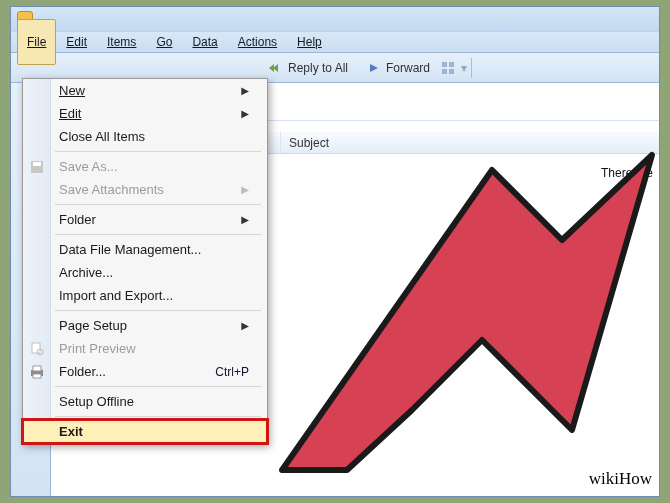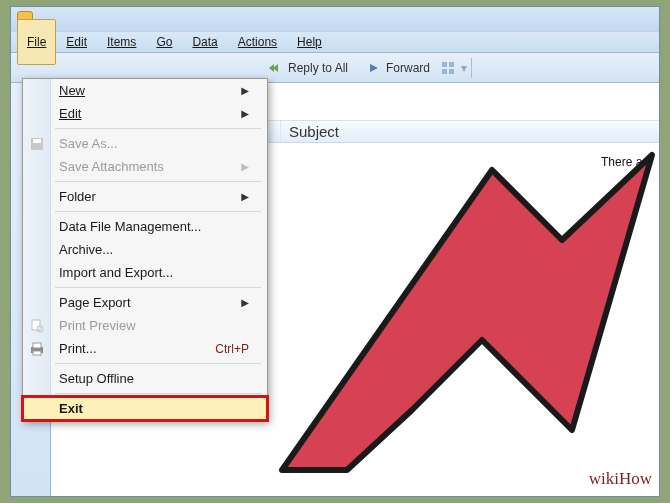--- a/index.html
+++ b/index.html
@@ -98,22 +98,23 @@
     font-weight: bold;
     color: #19478a;
     border-bottom: 1px solid #d6e1ee;
   }
   .colhdr {
     height: 22px;
     background: linear-gradient(#f7fbff,#e4edf8);
     border-bottom: 1px solid #c9d8ea;
     display: flex;
     align-items: center;
-    font-size: 15px;
+    font-size: 12px;
     color: #333;
+    margin-top: 11px;
   }
   .colhdr .cell {
     padding: 0 8px;
     border-right: 1px solid #dbe6f2;
     height: 100%;
     display: flex;
     align-items: center;
   }
   .emptymsg {
     text-align: right;
@@ -150,21 +151,21 @@
     align-items: center;
     justify-content: space-between;
     min-height: 22px;
   }
   .menuitem.disabled { color: #9c9c9c; }
   .menuitem .arrow {
     font-size: 10px;
     color: #333;
   }
   .menuitem.disabled .arrow { color: #bdbdbd; }
-  .menuitem .shortcut { color: #7f1d1d; font-size: 12px; }
+  .menuitem .shortcut { color: #0f172a; font-size: 12px; }
   .msep {
     margin: 3px 6px 3px 32px;
     border: none;
     border-top: 1px solid #d6d6d6;
   }
   .menuitem.highlight {
     background: #fff0b9;
     outline: 3px solid #d11414;
     outline-offset: -1px;
     z-index: 2;
@@ -183,21 +184,21 @@
     position: absolute;
     left: 262px;
     top: 130px;
     z-index: 40;
     pointer-events: none;
   }
   .watermark {
     position: absolute;
     right: 18px;
     bottom: 14px;
-    color: #7f1d1d;
+    color: #000000;
     font-size: 17px;
     font-family: Georgia, serif;
     z-index: 50;
   }
 </style>
 </head>
 <body>
 
 <div class="outer">
 
@@ -271,20 +272,23 @@
   <div class="gutter"></div>
 
   <div class="menuitem">
     <span><span class="ul">New</span></span>
       <span class="arrow">▶</span>
   </div>
   <div class="menuitem">
     <span><span class="ul">Edit</span></span>
       <span class="arrow">▶</span>
   </div>
+  <div class="menuitem">
+    <span>Close All Items</span>
+  </div>
   <hr class="msep">
   <div class="menuitem disabled">
     <span class="micon">
       <svg width="16" height="16" viewBox="0 0 16 16">
           <rect x="2" y="2" width="12" height="12" fill="#c8c8c8"></rect>
           <rect x="4" y="3" width="8" height="4" fill="#fff"></rect>
         </svg>
     </span>
     <span>Save As...</span>
   </div>
@@ -302,41 +306,41 @@
     <span>Data File Management...</span>
   </div>
   <div class="menuitem">
     <span>Archive...</span>
   </div>
   <div class="menuitem">
     <span>Import and Export...</span>
   </div>
   <hr class="msep">
   <div class="menuitem">
-    <span>Page Export</span>
+    <span>Page Setup</span>
       <span class="arrow">▶</span>
   </div>
   <div class="menuitem disabled">
     <span class="micon">
       <svg width="16" height="16" viewBox="0 0 16 16">
           <rect x="3" y="2" width="8" height="10" fill="#fff" stroke="#bfbfbf"></rect>
           <circle cx="11" cy="11" r="3" fill="none" stroke="#bfbfbf"></circle>
         </svg>
     </span>
     <span>Print Preview</span>
   </div>
   <div class="menuitem">
     <span class="micon">
       <svg width="16" height="16" viewBox="0 0 16 16">
           <rect x="2" y="6" width="12" height="6" fill="#8a8a8a"></rect>
           <rect x="4" y="2" width="8" height="5" fill="#fff" stroke="#999"></rect>
           <rect x="4" y="10" width="8" height="4" fill="#fff" stroke="#999"></rect>
         </svg>
     </span>
-    <span>Print...</span>
+    <span>Folder...</span>
     <span class="shortcut">Ctrl+P</span>
   </div>
   <hr class="msep">
   <div class="menuitem">
     <span>Setup Offline</span>
   </div>
   <hr class="msep">
   <div class="menuitem highlight">
     <span style="font-weight:600">Exit</span>
   </div>

